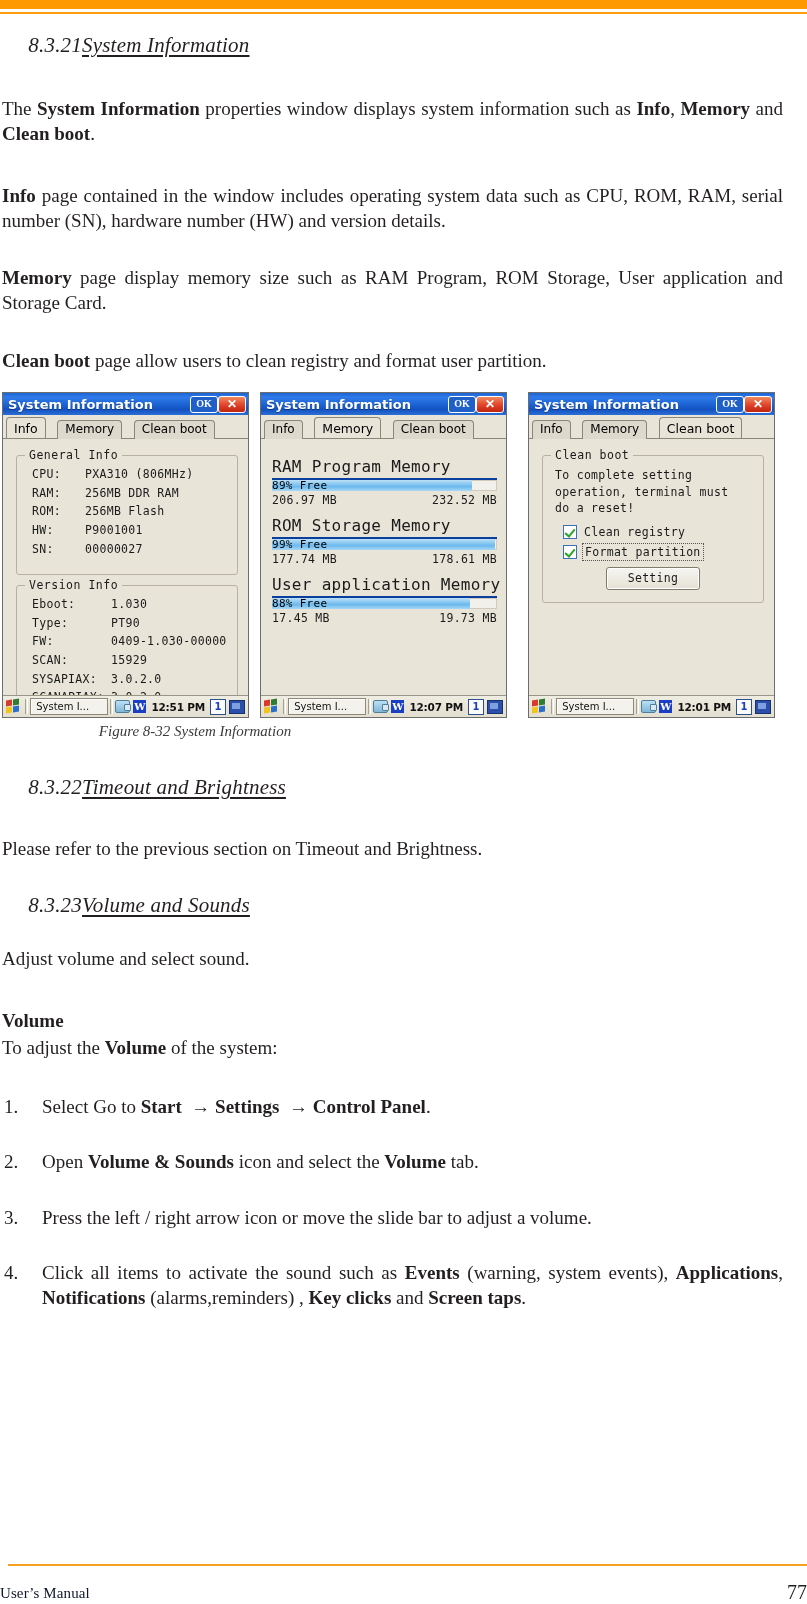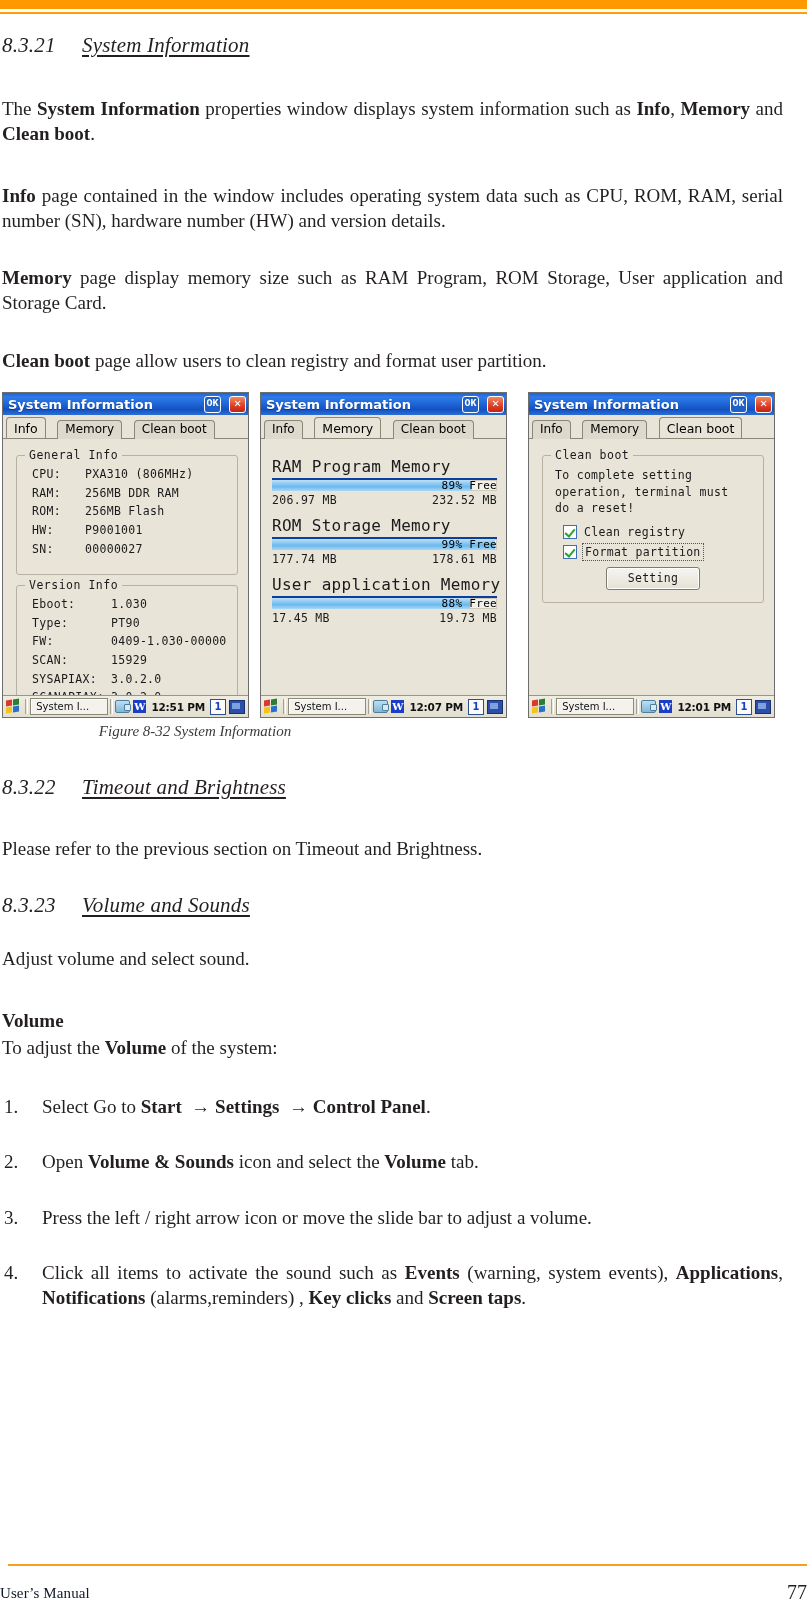--- a/index.html
+++ b/index.html
@@ -65,20 +65,21 @@
     font-size: 21px;
     font-weight: normal;
     font-style: italic;
     letter-spacing: .2px;
     display: flex;
     align-items: baseline;
   }
   h2.section .num {
     width: 80px;
     flex: 0 0 80px;
+    text-align: right;
   }
   h2.section .ttl {
     text-decoration: underline;
     text-underline-offset: 3px;
   }
 
   p.para {
     margin: 0;
     font-size: 19px;
     line-height: 1.33;
@@ -148,26 +149,26 @@
   .titlebar .tb-text {
     color: #ffffff;
     font-family: "DejaVu Sans", "Liberation Sans", sans-serif;
     font-size: 13px;
     font-weight: bold;
     flex: 1;
     white-space: nowrap;
     text-shadow: 0 1px 0 rgba(0,0,0,.35);
   }
   .tb-btn {
-    width: 17px; height: 17px;
-    margin-left: 8px;
+    width: 28px; height: 17px;
+    margin-left: 0;
     border: 1px solid #ffffff;
     border-radius: 3px;
     box-sizing: border-box;
-    font-family: Liberation Mono, monospace;
+    font-family: Liberation Serif, serif;
     font-size: 10px;
     font-weight: bold;
     color: #ffffff;
     display: flex;
     align-items: center;
     justify-content: center;
     line-height: 1;
   }
   .tb-btn.ok { background: #1f5fc8; }
   .tb-btn.close {
@@ -266,21 +267,21 @@
   }
   .bar .fill {
     position: absolute;
     left: 0; top: 0; bottom: 0;
     background: linear-gradient(to bottom,
       #bfe0f7 0%, #8ccaf2 35%, #6cb9ee 60%, #a8d8f6 100%);
   }
   .bar .pct {
     position: absolute;
     left: 0; right: 0; top: 0;
-    text-align: right;
+    text-align: left;
     font-size: 11px;
     color: #000;
     line-height: 11px;
     letter-spacing: .3px;
   }
   .mem-vals {
     display: flex;
     justify-content: space-between;
     font-size: 11.5px;
     letter-spacing: .3px;

